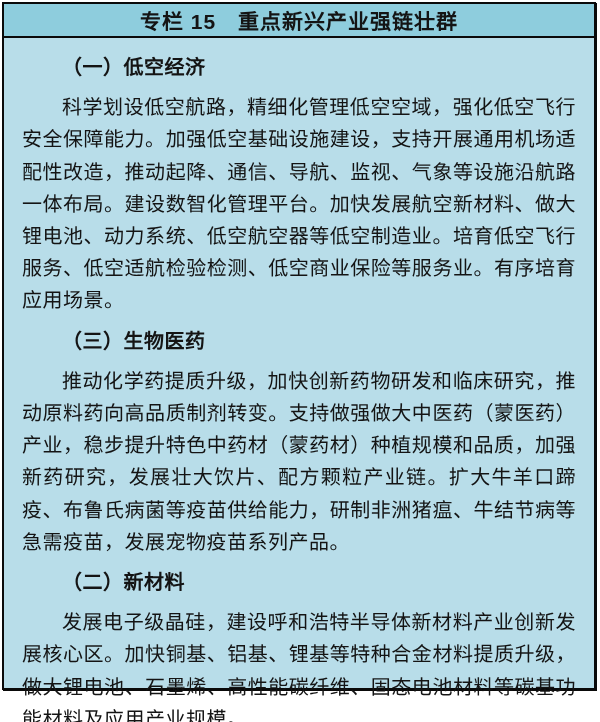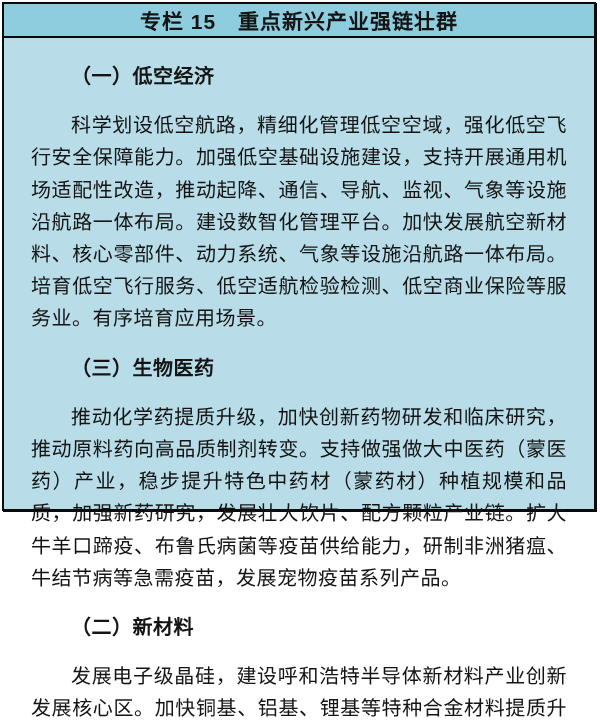--- a/index.html
+++ b/index.html
@@ -12,21 +12,21 @@
   html, body {
     margin: 0; padding: 0;
     width: 600px; height: 722px;
     background: #ffffff;
     overflow: hidden;
     font-family: "Liberation Serif", "DejaVu Serif", serif;
   }
   .column-box {
     position: absolute;
     left: 2px; top: 2px;
-    width: 594px; height: 509px;
+    width: 594px; height: 688px;
     border: 2px solid var(--border);
     background: var(--body-bg);
     box-shadow: 1px 1px 0 var(--border);
   }
   .column-title-bar {
     height: 34px;
     background: var(--title-bg);
     border-bottom: 2px solid var(--border);
     display: flex;
     align-items: center;
@@ -37,21 +37,21 @@
     font-weight: bold;
     color: var(--text);
     letter-spacing: 1px;
     font-family: "Liberation Sans", "DejaVu Sans", sans-serif;
   }
   .column-body {
     padding: 5px 10px 0 10px;
     color: var(--text);
   }
   .column-body p {
-    margin: 17px;
+    margin: 8px;
     font-size: 20px;
     line-height: 32.2px;
     text-align: justify;
     text-indent: 2em;
     letter-spacing: 0.5px;
   }
   .section-heading {
     font-weight: bold;
   }
 </style>
@@ -59,21 +59,21 @@
 <body>
 
 <div class="column-box">
   <div class="column-title-bar">
     <span class="column-title">专栏 15　重点新兴产业强链壮群</span>
   </div>
   <div class="column-body">
 
     <section>
       <p class="section-heading">（一）低空经济</p>
-      <p class="section-paragraph">科学划设低空航路，精细化管理低空空域，强化低空飞行安全保障能力。加强低空基础设施建设，支持开展通用机场适配性改造，推动起降、通信、导航、监视、气象等设施沿航路一体布局。建设数智化管理平台。加快发展航空新材料、核心零部件、动力系统、气象等设施沿航路一体布局。培育低空飞行服务、低空适航检验检测、低空商业保险等服务业。有序培育应用场景。</p>
+      <p class="section-paragraph">科学划设低空航路，精细化管理低空空域，强化低空飞行安全保障能力。加强低空基础设施建设，支持开展通用机场适配性改造，推动起降、通信、导航、监视、气象等设施沿航路一体布局。建设数智化管理平台。加快发展航空新材料、做大锂电池、动力系统、低空航空器等低空制造业。培育低空飞行服务、低空适航检验检测、低空商业保险等服务业。有序培育应用场景。</p>
     </section>
 
     <section>
       <p class="section-heading">（三）生物医药</p>
       <p class="section-paragraph">推动化学药提质升级，加快创新药物研发和临床研究，推动原料药向高品质制剂转变。支持做强做大中医药（蒙医药）产业，稳步提升特色中药材（蒙药材）种植规模和品质，加强新药研究，发展壮大饮片、配方颗粒产业链。扩大牛羊口蹄疫、布鲁氏病菌等疫苗供给能力，研制非洲猪瘟、牛结节病等急需疫苗，发展宠物疫苗系列产品。</p>
     </section>
 
     <section>
       <p class="section-heading">（二）新材料</p>
       <p class="section-paragraph">发展电子级晶硅，建设呼和浩特半导体新材料产业创新发展核心区。加快铜基、铝基、锂基等特种合金材料提质升级，做大锂电池、石墨烯、高性能碳纤维、固态电池材料等碳基功能材料及应用产业规模。</p>

